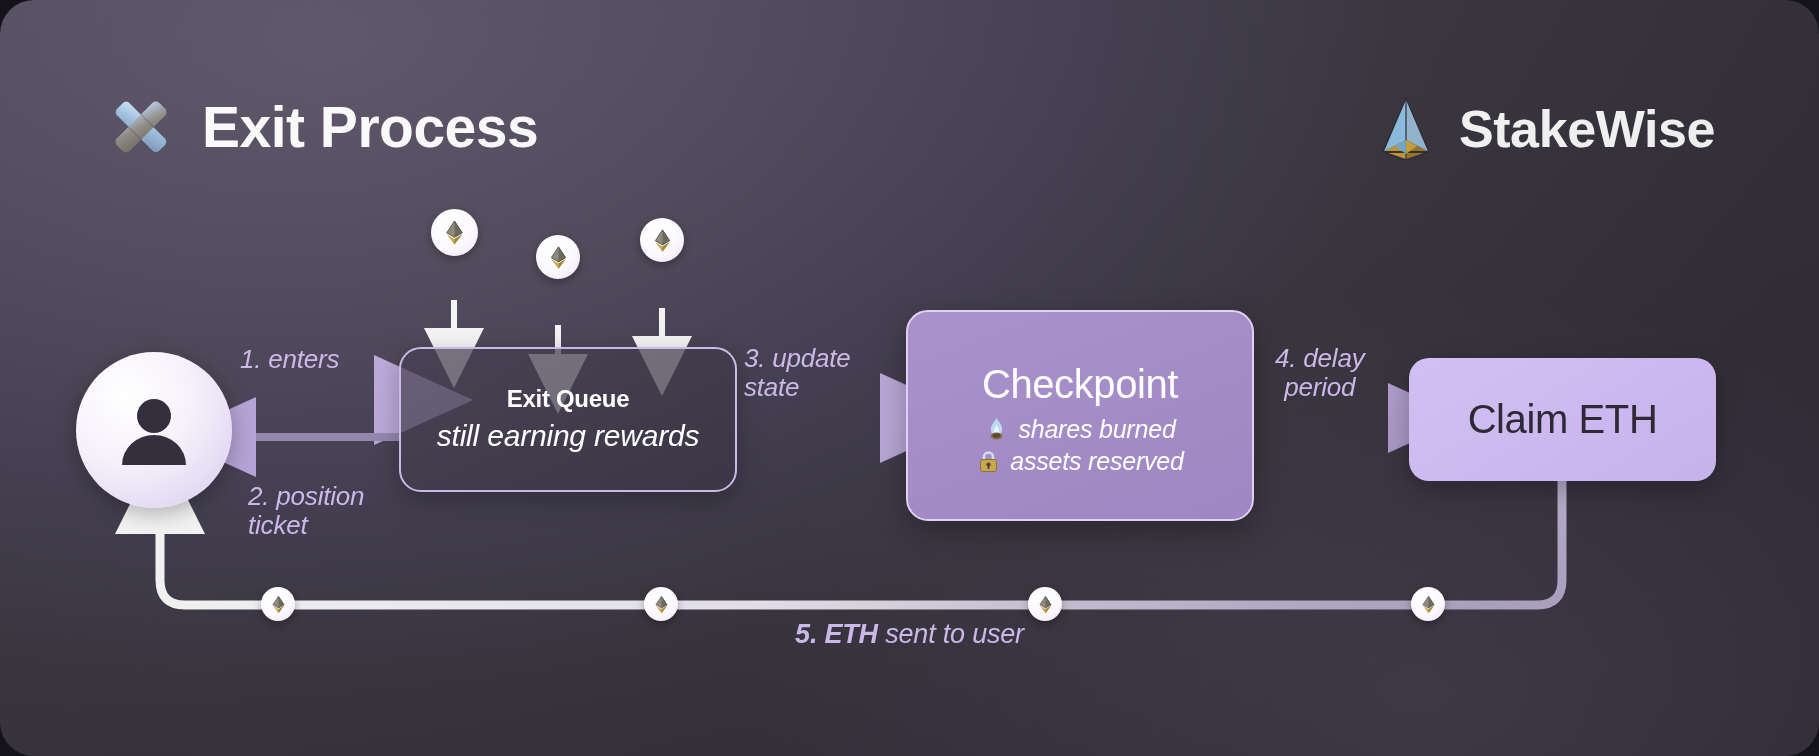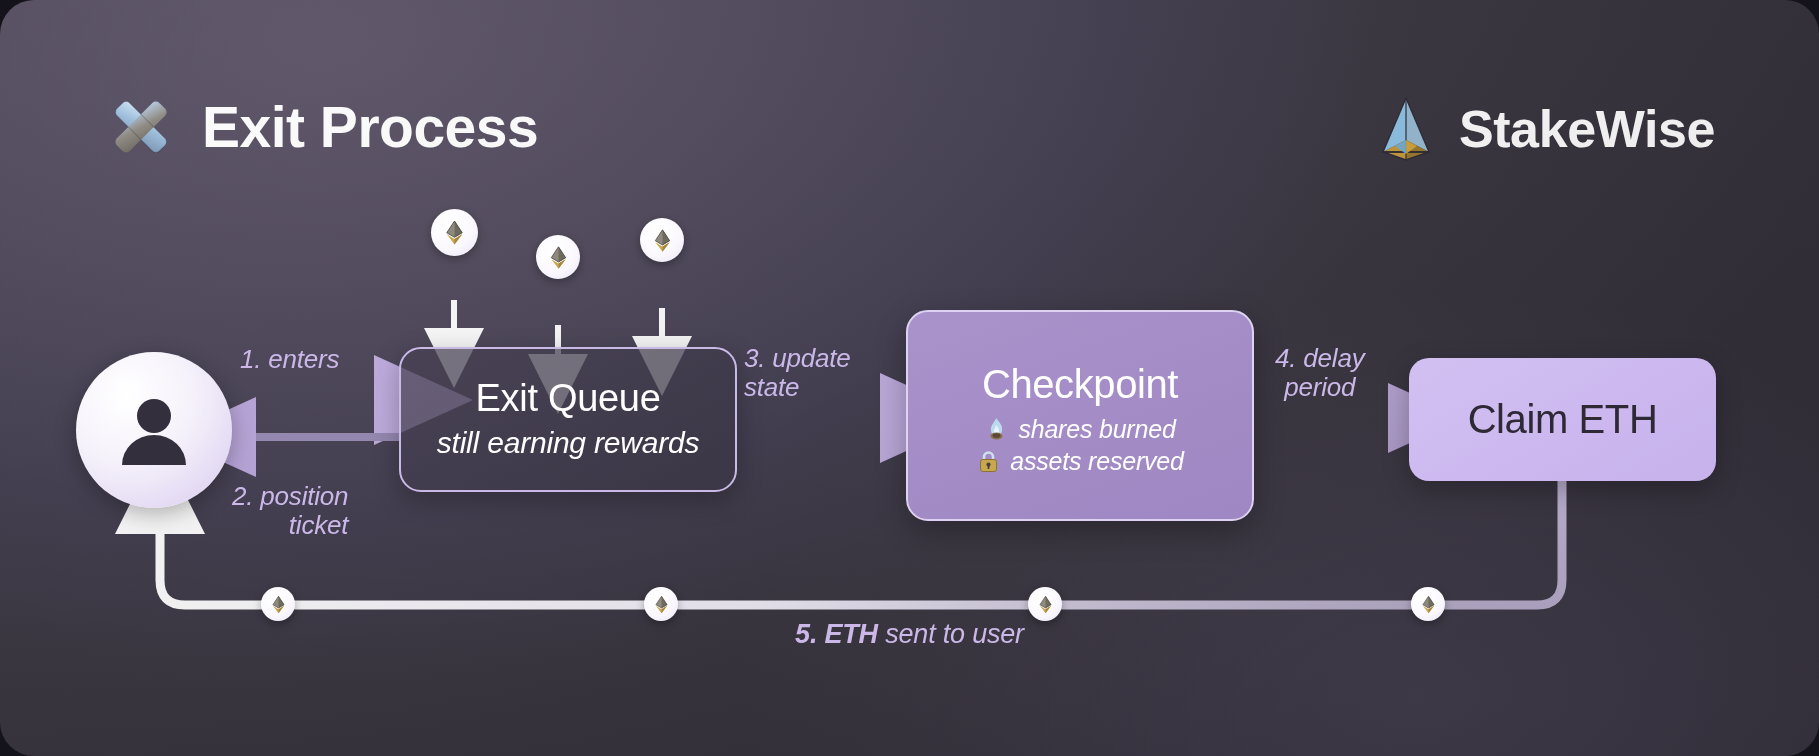--- a/index.html
+++ b/index.html
@@ -67,21 +67,21 @@
     align-items: center; justify-content: center;
     z-index: 5;
   }
   .node-exitqueue {
     left: 399px; top: 347px; width: 338px; height: 145px;
     background: linear-gradient(145deg, rgba(70,64,82,0.72) 0%, rgba(58,53,68,0.72) 100%);
     border: 2px solid #c9b9e6;
     box-shadow: 0 8px 26px rgba(0,0,0,0.26);
   }
   .node-exitqueue .node-title {
-    font-size: 38px; font-weight: 400; color:#ffffff; letter-spacing:-0.3px;
+    font-size: 24px; font-weight: 700; color:#ffffff; letter-spacing:-0.3px;
     line-height: 1.05;
   }
   .node-exitqueue .node-sub {
     font-size: 30px; font-style: italic; color:#ffffff;
     margin-top: 7px; letter-spacing:-0.2px;
   }
 
   .node-checkpoint {
     left: 906px; top: 310px; width: 348px; height: 211px;
     background: linear-gradient(160deg, #aa93cb 0%, #9e87c2 100%);
@@ -110,21 +110,21 @@
     font-size: 40px; font-weight: 400; color:#2e2935; letter-spacing:-0.4px;
   }
 
   
   .step-label {
     position: absolute; z-index: 7;
     font-size: 26px; font-style: italic; color:#cbb8e8;
     letter-spacing:-0.2px; line-height: 1.12; white-space: pre-line; margin-top: 12px;
   }
   .lbl-1 { left: 240px; top: 333px; }
-  .lbl-2 { left: 232px; top: 470px; text-align: right; }
+  .lbl-2 { left: 248px; top: 470px; }
   .lbl-3 { left: 744px; top: 332px; text-align: left; }
   .lbl-4 { left: 1275px; top: 332px; text-align: center; }
   .lbl-5 {
     position:absolute; left: 0; right: 0; top: 619px;
     text-align:center; z-index: 7;
     font-size: 27px; font-style: italic; color:#cbb8e8; letter-spacing:-0.2px;
   }
   .lbl-5 .bold { font-weight: 700; }
 
   

